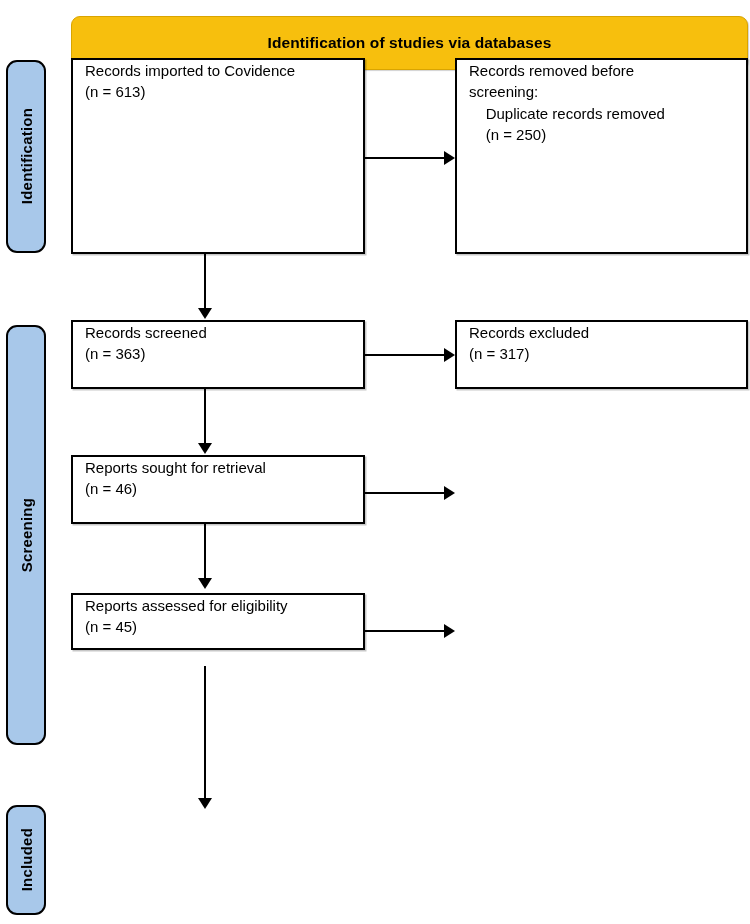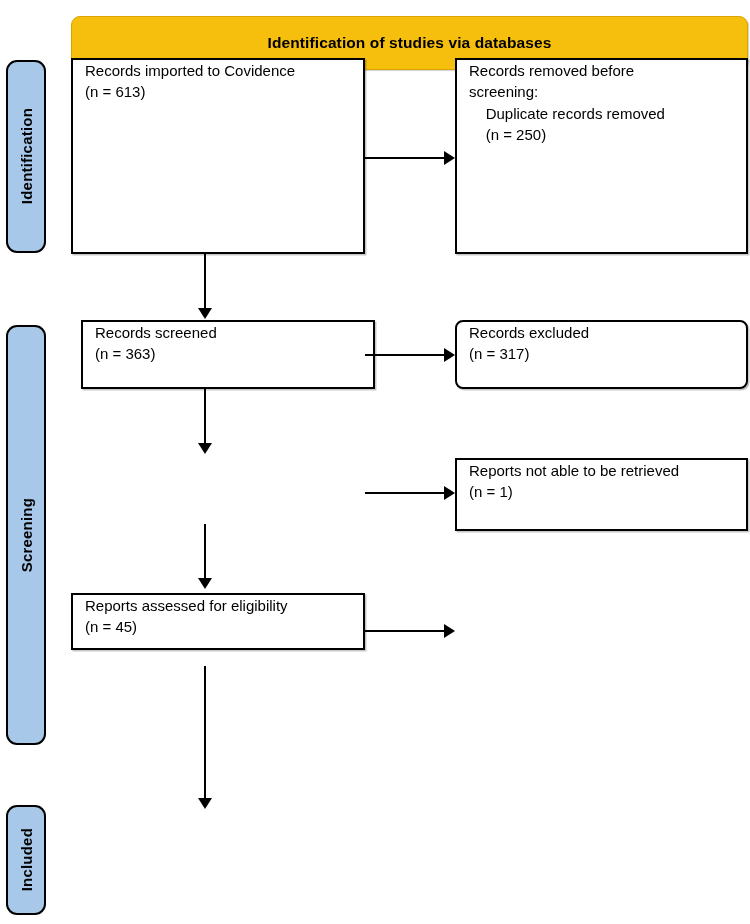--- a/index.html
+++ b/index.html
@@ -143,45 +143,45 @@
   <div class="conn">
     <div class="conn-line-h" style="left:365px; top:157px; width:80px;"></div>
     <div class="arrow-right" style="left:444px; top:151px;"></div>
   </div>
 
   <div class="conn">
     <div class="conn-line-v" style="left:204px; top:254px; height:57px;"></div>
     <div class="arrow-down" style="left:198px; top:308px;"></div>
   </div>
 
-  <div class="flow-box" style="left:71px; top:320px; width:294px; height:69px;margin-left:10px;">
+  <div class="flow-box" style="left:71px; top:320px; width:294px; height:69px;">
     <div class="box-text">Records screened
 (n = 363)</div>
   </div>
 
-  <div class="flow-box" style="left:455px; top:320px; width:293px; height:69px;border-radius:8px;">
+  <div class="flow-box" style="left:455px; top:320px; width:293px; height:69px;">
     <div class="box-text">Records excluded
 (n = 317)</div>
   </div>
 
   <div class="conn">
     <div class="conn-line-h" style="left:365px; top:354px; width:80px;"></div>
     <div class="arrow-right" style="left:444px; top:348px;"></div>
   </div>
 
   <div class="conn">
     <div class="conn-line-v" style="left:204px; top:389px; height:57px;"></div>
     <div class="arrow-down" style="left:198px; top:443px;"></div>
   </div>
 
-
-  <div class="flow-box" style="left:455px; top:458px; width:293px; height:73px;">
-    <div class="box-text">Reports not able to be retrieved
-(n = 1)</div>
-  </div>
+  <div class="flow-box" style="left:71px; top:455px; width:294px; height:69px;">
+    <div class="box-text">Reports sought for retrieval
+(n = 46)</div>
+  </div>
+
 
   <div class="conn">
     <div class="conn-line-h" style="left:365px; top:492px; width:80px;"></div>
     <div class="arrow-right" style="left:444px; top:486px;"></div>
   </div>
 
   <div class="conn">
     <div class="conn-line-v" style="left:204px; top:524px; height:57px;"></div>
     <div class="arrow-down" style="left:198px; top:578px;"></div>
   </div>

